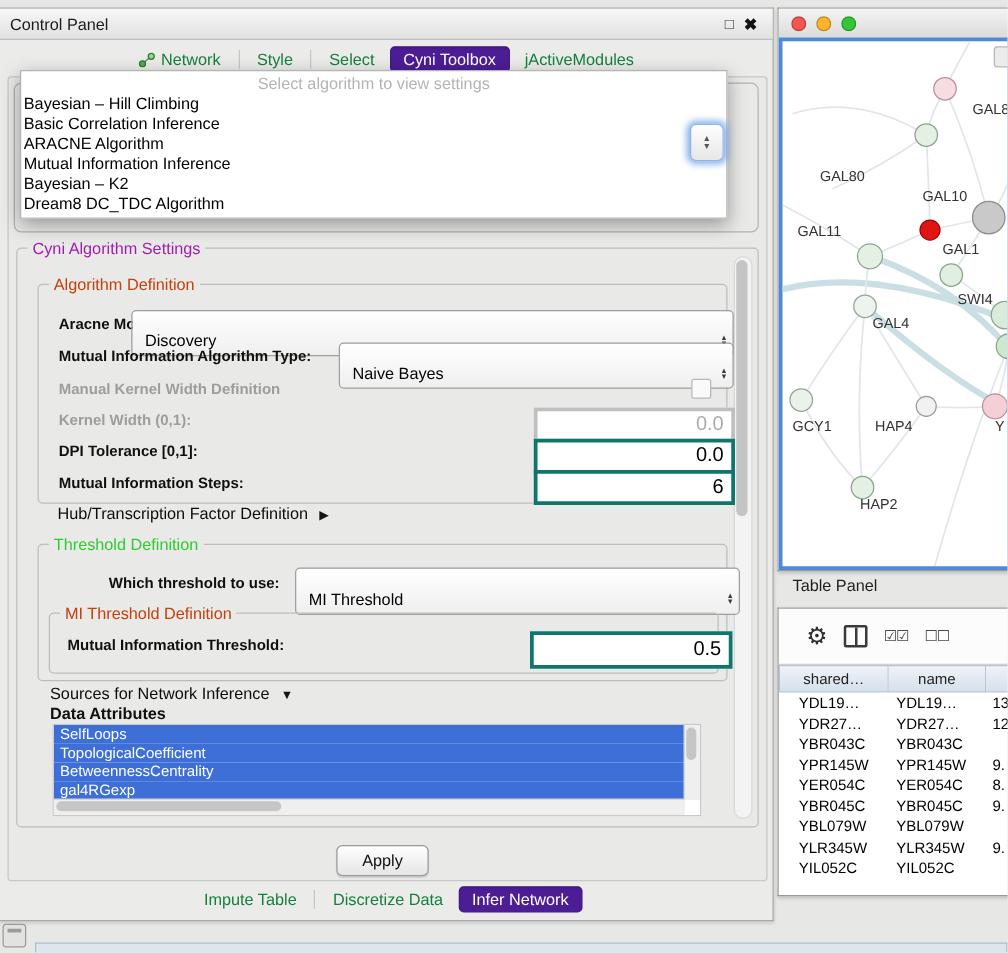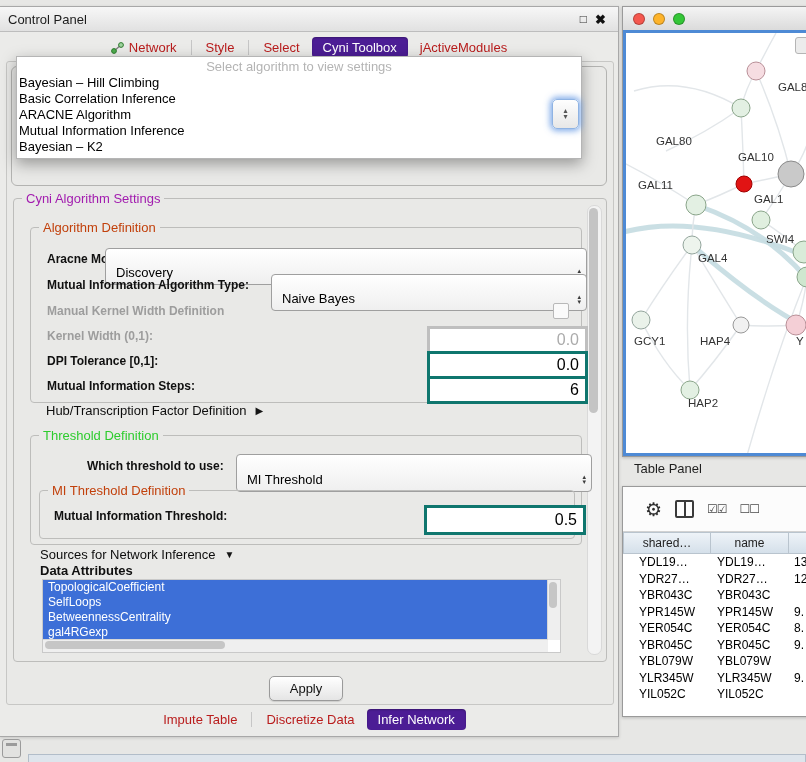--- a/index.html
+++ b/index.html
@@ -6,41 +6,41 @@
   body{width:806px;height:762px;background:#e7e7e5;font-family:"Liberation Sans",sans-serif;position:relative;overflow:hidden;-webkit-font-smoothing:antialiased}
   
   #cp{position:absolute;left:0;top:6px;width:618px;height:729px;background:#ebebe9;border:1px solid #a8a8a8;border-left:none;box-shadow:0 1px 3px rgba(0,0,0,.15)}
   #cp-titlebar{height:24px;background:linear-gradient(#f7f7f7,#e1e1e1);border-bottom:1px solid #bdbdbd;display:flex;align-items:center;padding:0 8px;font-size:13px;color:#1c1c1c}
   #cp-title{flex:1}
   .tbtn{font-size:12px;color:#333;padding:0 4px;cursor:default}
   #cp-close{font-weight:bold;font-size:13px;color:#111}
   #cp-tabs,#cp-btabs{position:absolute;left:0;width:100%;display:flex;justify-content:center;align-items:center;gap:1px;font-size:13px}
   #cp-tabs{top:30px}
   #cp-btabs{top:702px}
-  .cp-tab{padding:3px 11px;border-radius:4px;color:#b91c1c;display:flex;align-items:center;gap:5px;white-space:nowrap}
+  .cp-tab{padding:3px 11px;border-radius:4px;color:#15803d;display:flex;align-items:center;gap:5px;white-space:nowrap}
   .cp-tab.selected{background:#4c1d95;color:#fff;box-shadow:inset 0 1px 2px rgba(0,0,0,.25)}
   .tabsep{width:1px;height:15px;background:#c6c6c6;margin:0 2px}
   #cp-body{position:absolute;left:6px;top:54px;width:606px;height:642px;background:#e9e9e7;border:1px solid #c7c7c5;border-radius:3px}
   
   #alg-panel{position:absolute;left:4px;top:4px;width:594px;height:118px;background:#e9e9e7;border:1px solid #b3b3b1;border-radius:6px}
   
   .group{position:absolute;border:1px solid #bdbdbb;border-radius:4px}
   .gtitle{position:absolute;top:-8px;left:8px;background:#e9e9e7;padding:0 4px;font-size:13px;white-space:nowrap}
   .gtitle.blue{color:#c2410c}
   .gtitle.green{color:#2ecc2e}
   .gtitle.plain{color:#a21caf}
   .flabel{position:absolute;font-size:12px;font-weight:bold;color:#101010;white-space:nowrap}
   .flabel.disabled{color:#9d9d9d}
   .tfield{position:absolute;background:#fff;border:3px solid #0f766e;font-size:16px;display:flex;align-items:center;justify-content:flex-end;padding:0 6px;color:#000}
   .tfield.disabled{border-color:#bfbfbf;color:#ababab}
   .combo{position:absolute;background:linear-gradient(#ffffff,#efefef);border:1px solid #9f9f9f;border-radius:4px;display:flex;align-items:center;font-size:13px;padding:12px 5px 0 10px;color:#000}
   .combo .cval{flex:1}
   .spin{display:flex;flex-direction:column;align-items:center;justify-content:center;font-size:7px;line-height:5px;color:#3c3c3c}
   .cbox{position:absolute;width:14px;height:14px;background:#fafafa;border:1px solid #b8b8b8;border-radius:2px}
-  .exp{position:absolute;font-size:13px;color:#0d0d0d;display:flex;align-items:center;gap:9px;white-space:nowrap}
+  .exp{position:absolute;font-size:13px;color:#0d0d0d;display:flex;align-items:flex-end;gap:9px;white-space:nowrap}
   .exp .tri{font-size:10px;color:#151515}
   
   #set-scroll{position:absolute;right:4px;top:6px;width:13px;height:448px;background:#f3f3f3;border:1px solid #d9d9d9;border-radius:7px}
   #set-thumb{position:absolute;left:1px;top:2px;width:9px;height:205px;background:#c4c4c4;border-radius:5px}
   
   #attr-list{position:absolute;left:28px;top:380px;width:517px;height:72px;background:#fff;border:1px solid #c9c9c9;overflow:hidden}
   #attr-rows{position:absolute;left:0;top:0;right:12px;bottom:12px}
   .attr-row{height:15px;line-height:15px;background:#3d6fd7;color:#fff;font-size:12px;padding-left:5px;white-space:nowrap;overflow:hidden}
   #attr-vscroll{position:absolute;right:0;top:0;width:12px;bottom:12px;background:#efefef;border-left:1px solid #d7d7d7}
   #attr-vthumb{position:absolute;left:1px;top:2px;width:8px;height:26px;background:#c6c6c6;border-radius:4px}
@@ -193,22 +193,22 @@
 
       <div class="exp" style="left:26px;top:348px">
         <span>Sources for Network Inference</span>
         <span class="tri">▼</span>
       </div>
 
       <span class="flabel" style="left:26px;top:364px;font-size:13px">Data Attributes</span>
 
       <div id="attr-list">
         <div id="attr-rows">
+            <div class="attr-row">SelfLoops</div>
             <div class="attr-row">TopologicalCoefficient</div>
-            <div class="attr-row">SelfLoops</div>
             <div class="attr-row">BetweennessCentrality</div>
             <div class="attr-row">gal4RGexp</div>
           </div>
         <div id="attr-vscroll">
             <div id="attr-vthumb"></div>
           </div>
         <div id="attr-hscroll">
             <div id="attr-hthumb"></div>
           </div>
       </div>
@@ -231,20 +231,21 @@
   </div>
 
   <div id="popup">
     <div id="popup-placeholder">Select algorithm to view settings</div>
     <div id="popup-items">
         <div class="pitem">Bayesian – Hill Climbing</div>
         <div class="pitem">Basic Correlation Inference</div>
         <div class="pitem sel">ARACNE Algorithm</div>
         <div class="pitem">Mutual Information Inference</div>
         <div class="pitem">Bayesian – K2</div>
+        <div class="pitem">Dream8 DC_TDC Algorithm</div>
       </div>
   </div>
   <div id="focusbtn">
     <span>▴</span>
     <span>▾</span>
   </div>
 </div>
 
 <div id="net">
   <div id="net-titlebar">

